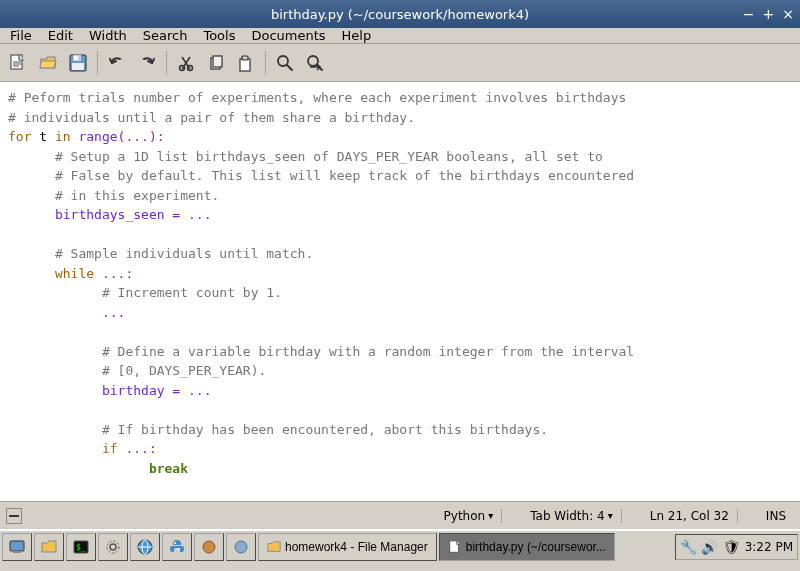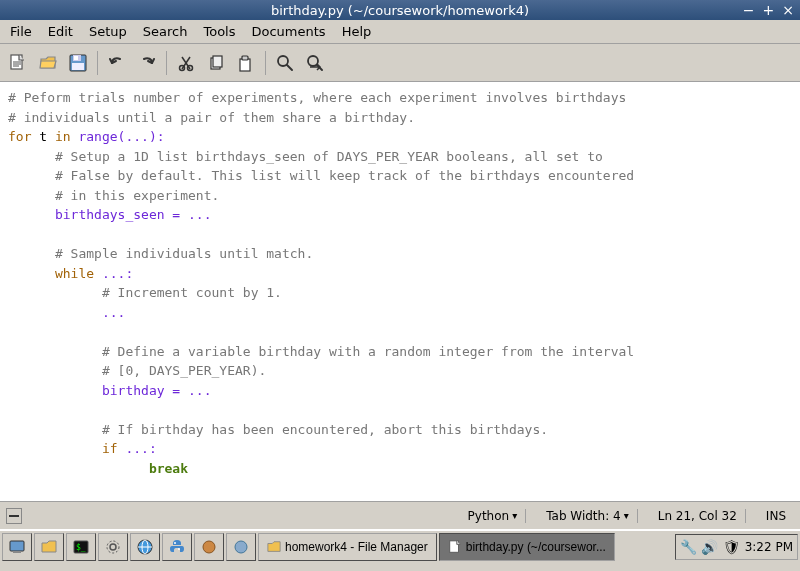--- a/index.html
+++ b/index.html
@@ -8,21 +8,21 @@
     
     .titlebar {
       background: linear-gradient(to bottom, #4a6891, #2d4f7a);
       color: white;
       padding: 4px 4px;
       font-size: 13px;
       display: flex;
       align-items: center;
       justify-content: center;
       position: relative;
-      height: 20px;
+      height: 28px;
     }
     .titlebar-title { font-size: 13px; color: white; }
     .titlebar-controls {
       position: absolute;
       right: 6px;
       top: 50%;
       transform: translateY(-50%);
       display: flex;
       gap: 8px;
       color: white;
@@ -30,21 +30,21 @@
     }
     .titlebar-controls span { cursor: pointer; }
 
     
     .menubar {
       background: #d4d0c8;
       border-bottom: 1px solid #a0a0a0;
       display: flex;
       align-items: center;
       padding: 2px 4px;
-      height: 24px;
+      height: 16px;
       gap: 4px;
     }
     .menubar-item {
       padding: 2px 6px;
       font-size: 13px;
       color: #000;
       cursor: pointer;
     }
 
     
@@ -100,21 +100,21 @@
     .statusbar-left {
       display: flex;
       align-items: center;
       gap: 4px;
     }
     .statusbar-center {
       flex: 1;
       display: flex;
       justify-content: flex-end;
       align-items: center;
-      gap: 12px;
+      gap: 20px;
     }
     .statusbar-item {
       display: flex;
       align-items: center;
       gap: 3px;
       border-right: 1px solid #a0a0a0;
       padding: 0 8px;
       height: 100%;
     }
     .statusbar-item:last-child { border-right: none; }
@@ -184,21 +184,21 @@
   <div class="titlebar-controls">
     <span>−</span>
     <span>+</span>
     <span>×</span>
   </div>
 </div>
 
 <div class="menubar">
   <span class="menubar-item">File</span>
   <span class="menubar-item">Edit</span>
-  <span class="menubar-item">Setup</span>
+  <span class="menubar-item">Width</span>
   <span class="menubar-item">Search</span>
   <span class="menubar-item">Tools</span>
   <span class="menubar-item">Documents</span>
   <span class="menubar-item">Help</span>
 </div>
 
 <div class="toolbar">
   <button class="toolbar-btn" title="New">
     <svg width="18" height="18" viewBox="0 0 18 18">
         <rect x="2" y="1" width="11" height="14" fill="white" stroke="#555" stroke-width="1.2"></rect>

